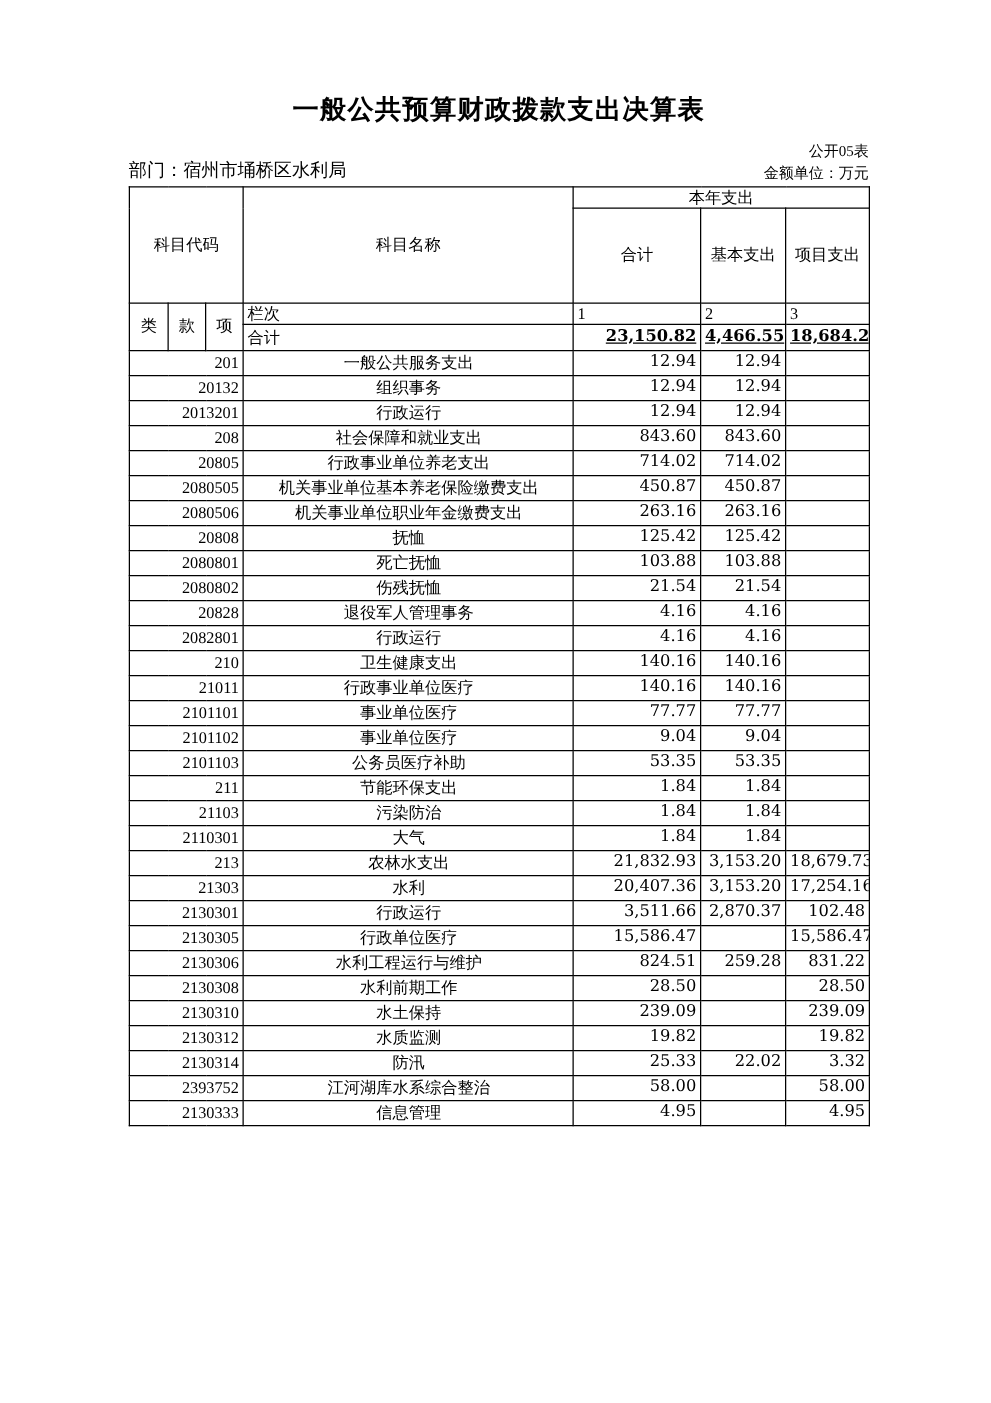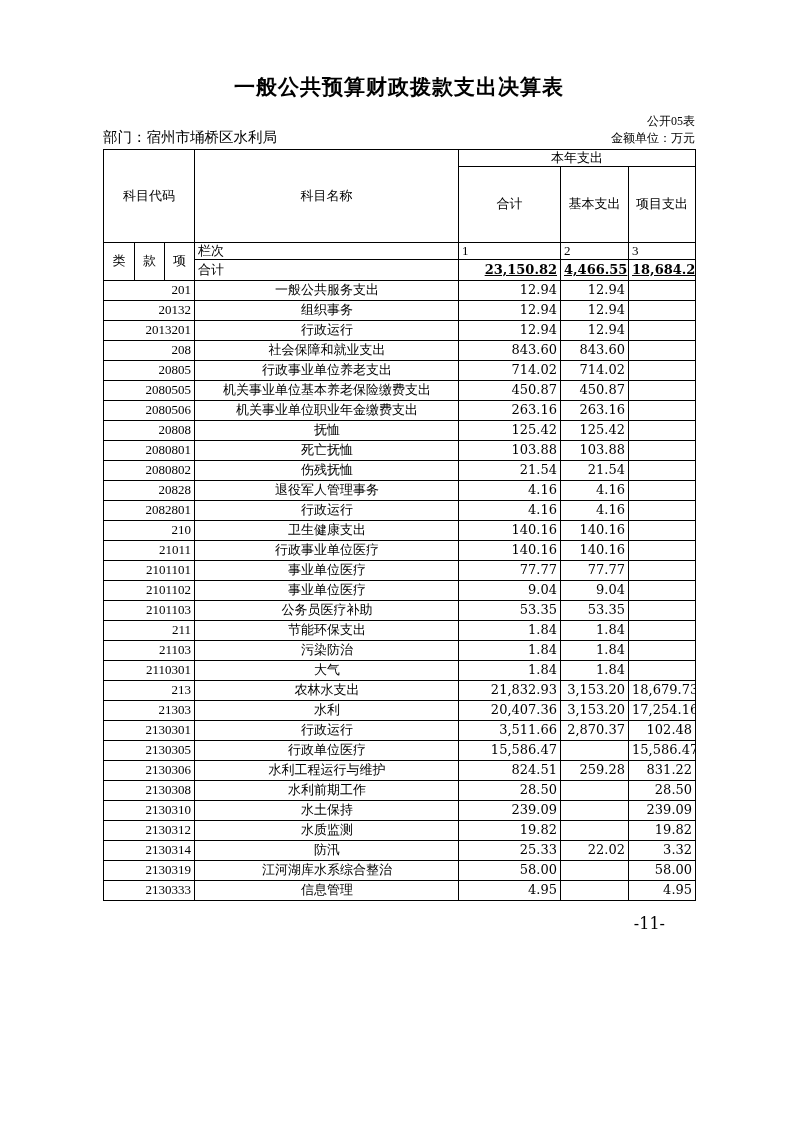--- a/index.html
+++ b/index.html
@@ -337,31 +337,30 @@
           <td class="num">19.82</td>
         </tr>
         <tr>
           <td colspan="3" class="code">2130314</td>
           <td class="name">防汛</td>
           <td class="num">25.33</td>
           <td class="num">22.02</td>
           <td class="num">3.32</td>
         </tr>
         <tr>
-          <td colspan="3" class="code">2130319</td>
+          <td colspan="3" class="code">2393752</td>
           <td class="name">江河湖库水系综合整治</td>
           <td class="num">58.00</td>
           <td class="num"></td>
           <td class="num">58.00</td>
         </tr>
         <tr>
           <td colspan="3" class="code">2130333</td>
           <td class="name">信息管理</td>
           <td class="num">4.95</td>
           <td class="num"></td>
           <td class="num">4.95</td>
         </tr>
       </tbody>
   </table>
 
-  <div class="page-number">-11-</div>
 
 </div>
 
 </body></html>

